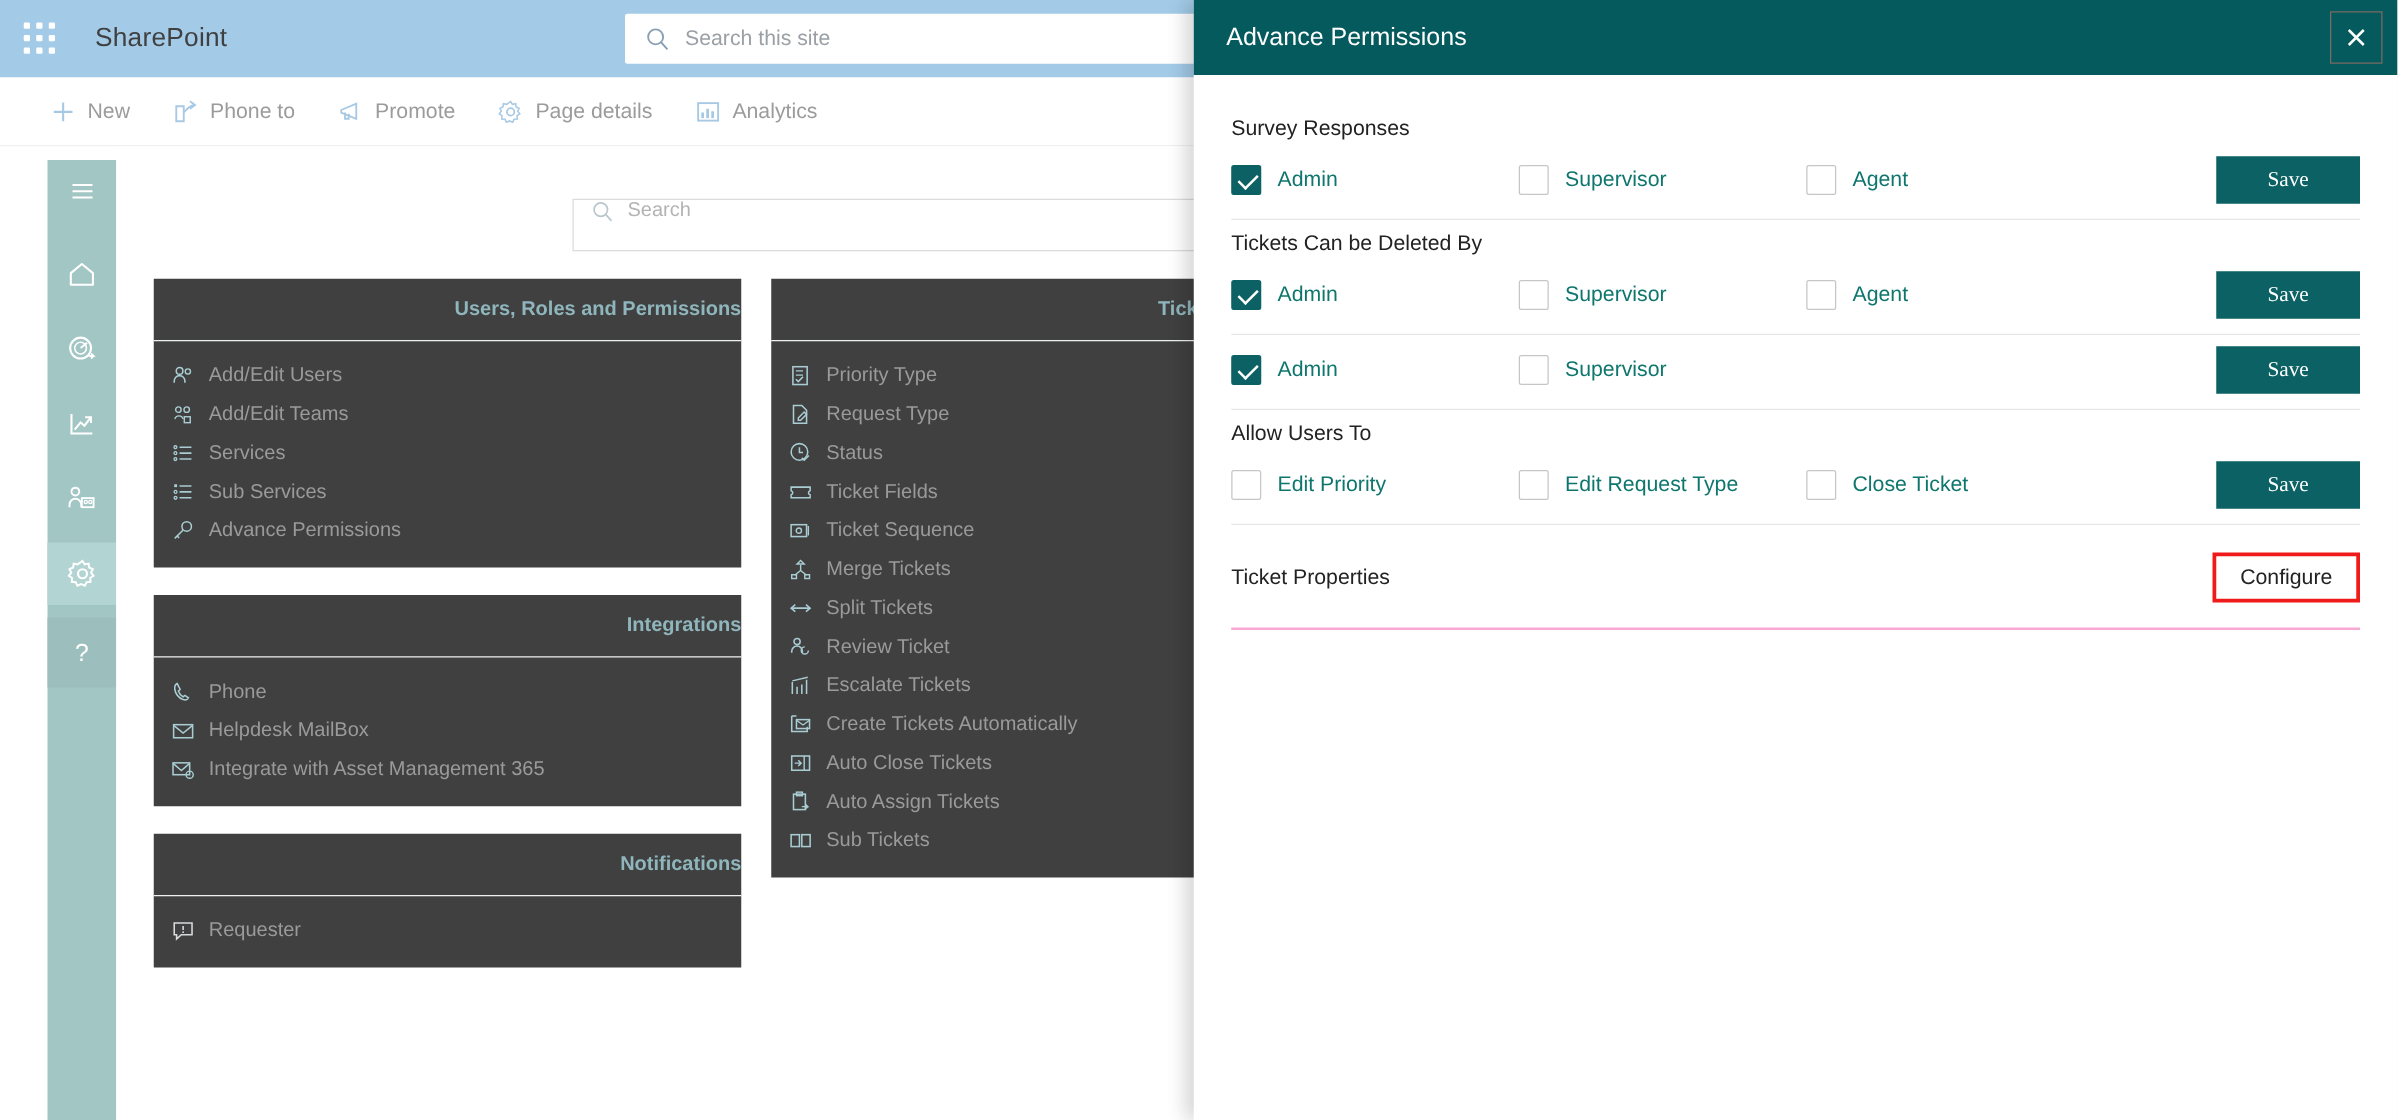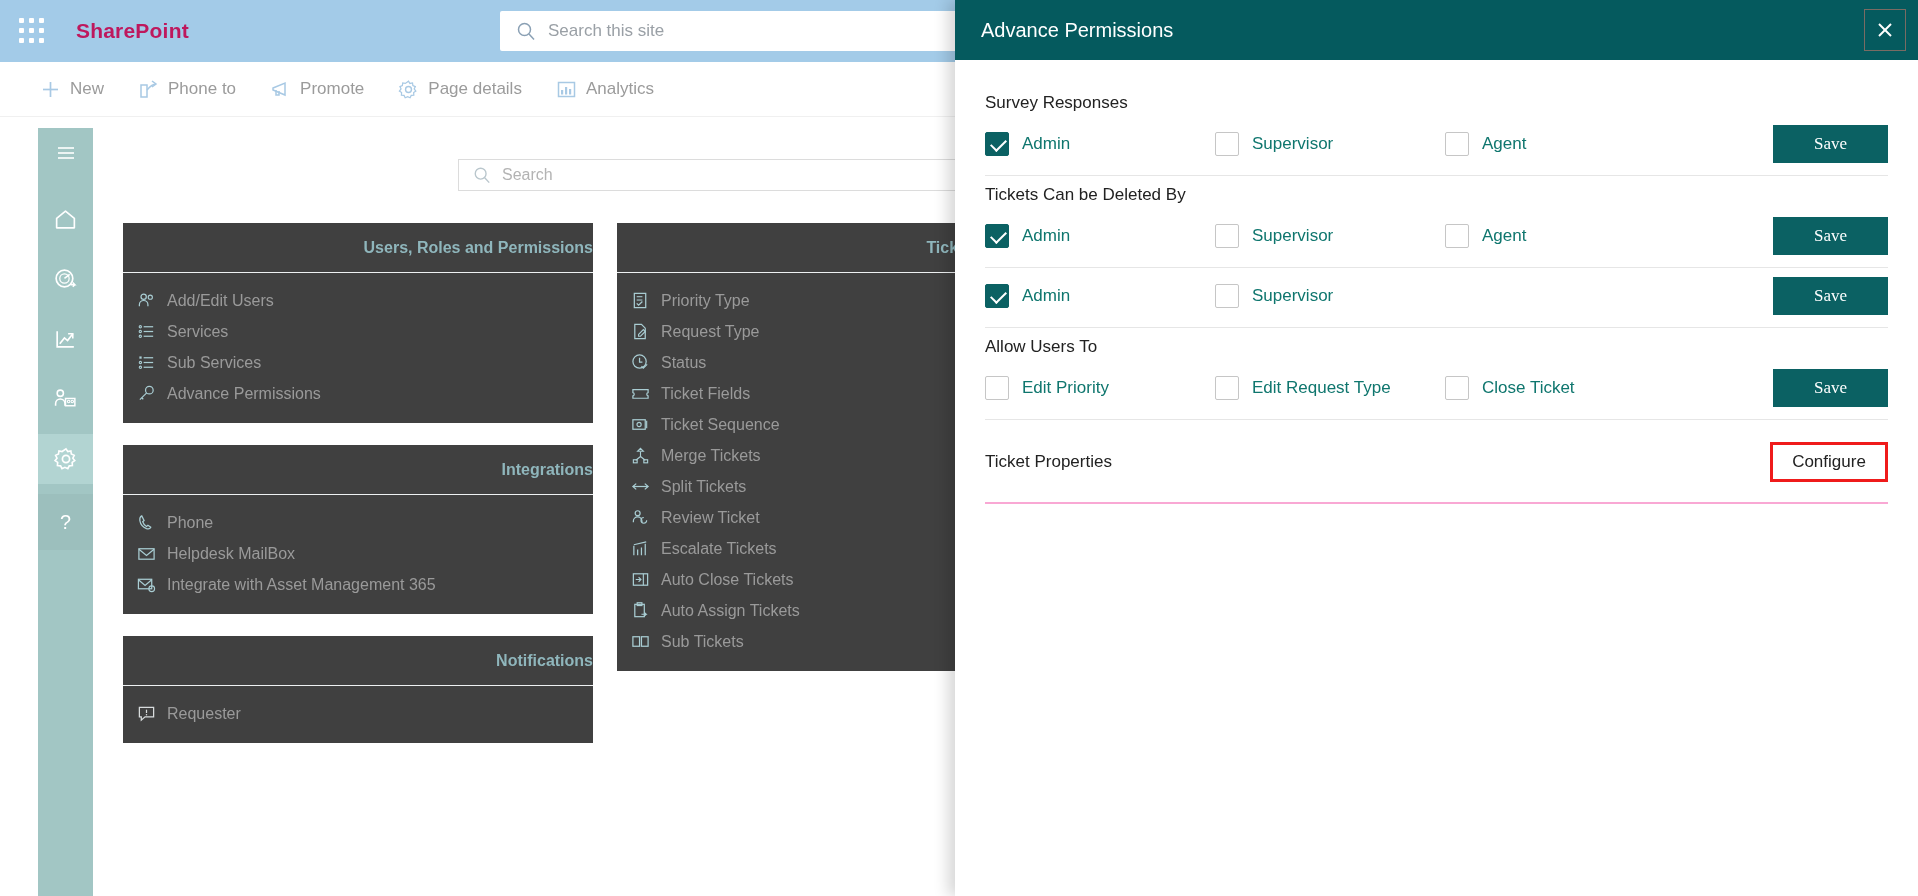--- a/index.html
+++ b/index.html
@@ -19,21 +19,21 @@
   }
   .waffle {
     width: 36px; height: 36px; margin-left: 14px;
     display: grid; grid-template-columns: repeat(3, 6px);
     grid-template-rows: repeat(3, 6px); gap: 4px;
     align-content: center; justify-content: center;
     cursor: pointer;
   }
   .waffle i { display:block; width: 5px; height: 5px; background:#ffffff; border-radius:1px; }
   .brand {
-    color: #be185d; font-size: 21px; font-weight: bold;
+    color: #404040; font-size: 21px; font-weight: normal;
     margin-left: 26px; letter-spacing: .2px;
   }
   .sb-search {
     position: absolute; left: 500px; top: 11px;
     width: 620px; height: 40px; background: #ffffff;
     display: flex; align-items: center; padding-left: 16px;
     border-radius: 2px;
   }
   .sb-search .ph { color: #9aa0a6; font-size: 17px; margin-left: 12px; }
 
@@ -63,23 +63,23 @@
   .rail .ritem.active { background: #b2d4d2; }
   .rail .ritem.dim { background: #9cbfbd; }
 
   
   .canvas {
     position: absolute; left: 93px; top: 117px;
     width: 1825px; height: 779px; background: #ffffff;
   }
   .page-search {
     position: absolute; left: 365px; top: 42px;
-    width: 560px; height: 32px;
+    width: 560px; height: 42px;
     border: 1px solid #dcdcdc; background: #fff;
-    display: flex; align-items: center; padding-left: 14px;
+    display: flex; padding-left: 14px;
   }
   .page-search .ph { color: #b3b3b3; font-size: 16px; margin-left: 11px; }
 
   .cols { position: absolute; left: 30px; top: 106px; display: flex; gap: 24px; }
   .col { width: 470px; }
 
   .card { background: #404040; margin-bottom: 22px; text-align: right; }
   .card-head {
     color: #8fb6bc; font-size: 16px; font-weight: bold;
     padding: 16px 0 15px 13px;
@@ -286,20 +286,31 @@
                   <circle cx="7" cy="6" r="2.8" fill="none" stroke="#a9cdd3" stroke-width="1.3"></circle>
                   <path d="M2.5 16 v-1.5 a4.5 4.5 0 0 1 9 0 V16" fill="none" stroke="#a9cdd3" stroke-width="1.3"></path>
                   <circle cx="14" cy="6.5" r="2.2" fill="none" stroke="#a9cdd3" stroke-width="1.2"></circle>
                 </svg>
               </span>
               <span>Add/Edit Users</span>
             </div>
             <div class="row">
               <span class="ic">
                 <svg width="19" height="19" viewBox="0 0 20 20">
+                  <circle cx="6" cy="6" r="2.3" fill="none" stroke="#a9cdd3" stroke-width="1.2"></circle>
+                  <circle cx="13" cy="6" r="2.3" fill="none" stroke="#a9cdd3" stroke-width="1.2"></circle>
+                  <path d="M3 14 a3.6 3.6 0 0 1 7 0" fill="none" stroke="#a9cdd3" stroke-width="1.2"></path>
+                  <rect x="11" y="12" width="5" height="5" fill="none" stroke="#a9cdd3" stroke-width="1.2"></rect>
+                </svg>
+              </span>
+              <span>Add/Edit Teams</span>
+            </div>
+            <div class="row">
+              <span class="ic">
+                <svg width="19" height="19" viewBox="0 0 20 20">
                   <circle cx="3.5" cy="5" r="1.2" fill="none" stroke="#a9cdd3" stroke-width="1.1"></circle>
                   <circle cx="3.5" cy="10" r="1.2" fill="none" stroke="#a9cdd3" stroke-width="1.1"></circle>
                   <circle cx="3.5" cy="15" r="1.2" fill="none" stroke="#a9cdd3" stroke-width="1.1"></circle>
                   <line x1="7" y1="5" x2="17" y2="5" stroke="#a9cdd3" stroke-width="1.3"></line>
                   <line x1="7" y1="10" x2="17" y2="10" stroke="#a9cdd3" stroke-width="1.3"></line>
                   <line x1="7" y1="15" x2="17" y2="15" stroke="#a9cdd3" stroke-width="1.3"></line>
                 </svg>
               </span>
               <span>Services</span>
             </div>
@@ -475,20 +486,30 @@
             <div class="row">
               <span class="ic">
                 <svg width="19" height="19" viewBox="0 0 20 20">
                   <path d="M3 17 V7 M7 17 V11 M11 17 V9 M15 17 V5" stroke="#a9cdd3" stroke-width="1.3"></path>
                   <path d="M3 6 L16 3" fill="none" stroke="#a9cdd3" stroke-width="1.2"></path>
                 </svg>
               </span>
               <span>Escalate Tickets</span>
             </div>
 
+            <div class="row">
+              <span class="ic">
+                <svg width="19" height="19" viewBox="0 0 20 20">
+                  <path d="M2.5 3 h4 M2.5 3 v13 h13 v-4" fill="none" stroke="#a9cdd3" stroke-width="1.3"></path>
+                  <rect x="6.5" y="6" width="11" height="7.5" fill="none" stroke="#a9cdd3" stroke-width="1.3"></rect>
+                  <path d="M6.5 6.5 L12 10.5 L17.5 6.5" fill="none" stroke="#a9cdd3" stroke-width="1.2"></path>
+                </svg>
+              </span>
+              <span>Create Tickets Automatically</span>
+            </div>
 
             <div class="row">
               <span class="ic">
                 <svg width="19" height="19" viewBox="0 0 20 20">
                   <rect x="2.5" y="4" width="15" height="12" fill="none" stroke="#a9cdd3" stroke-width="1.3"></rect>
                   <line x1="13" y1="4" x2="13" y2="16" stroke="#a9cdd3" stroke-width="1.2"></line>
                   <path d="M5 10 h5 M8 7.5 L10.5 10 L8 12.5" fill="none" stroke="#a9cdd3" stroke-width="1.2"></path>
                 </svg>
               </span>
               <span>Auto Close Tickets</span>

